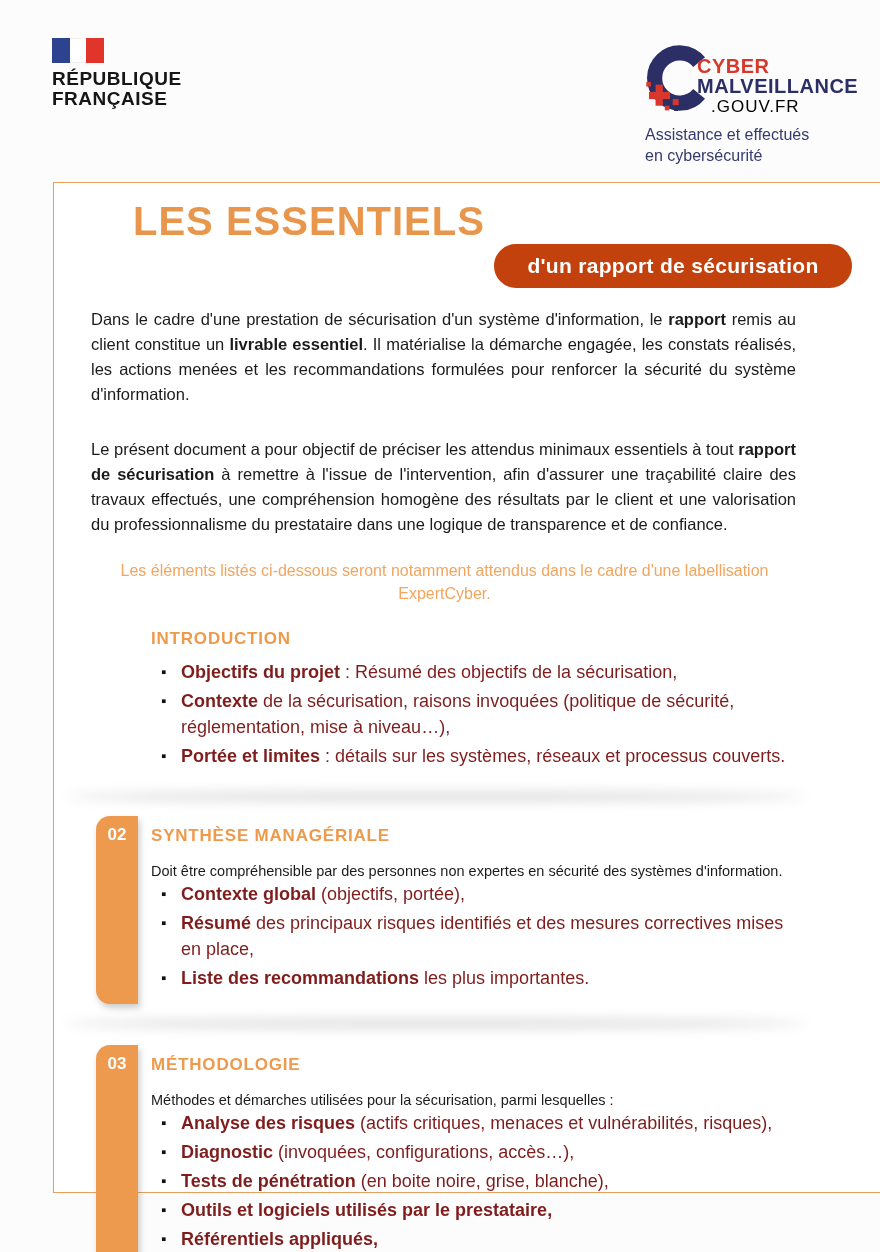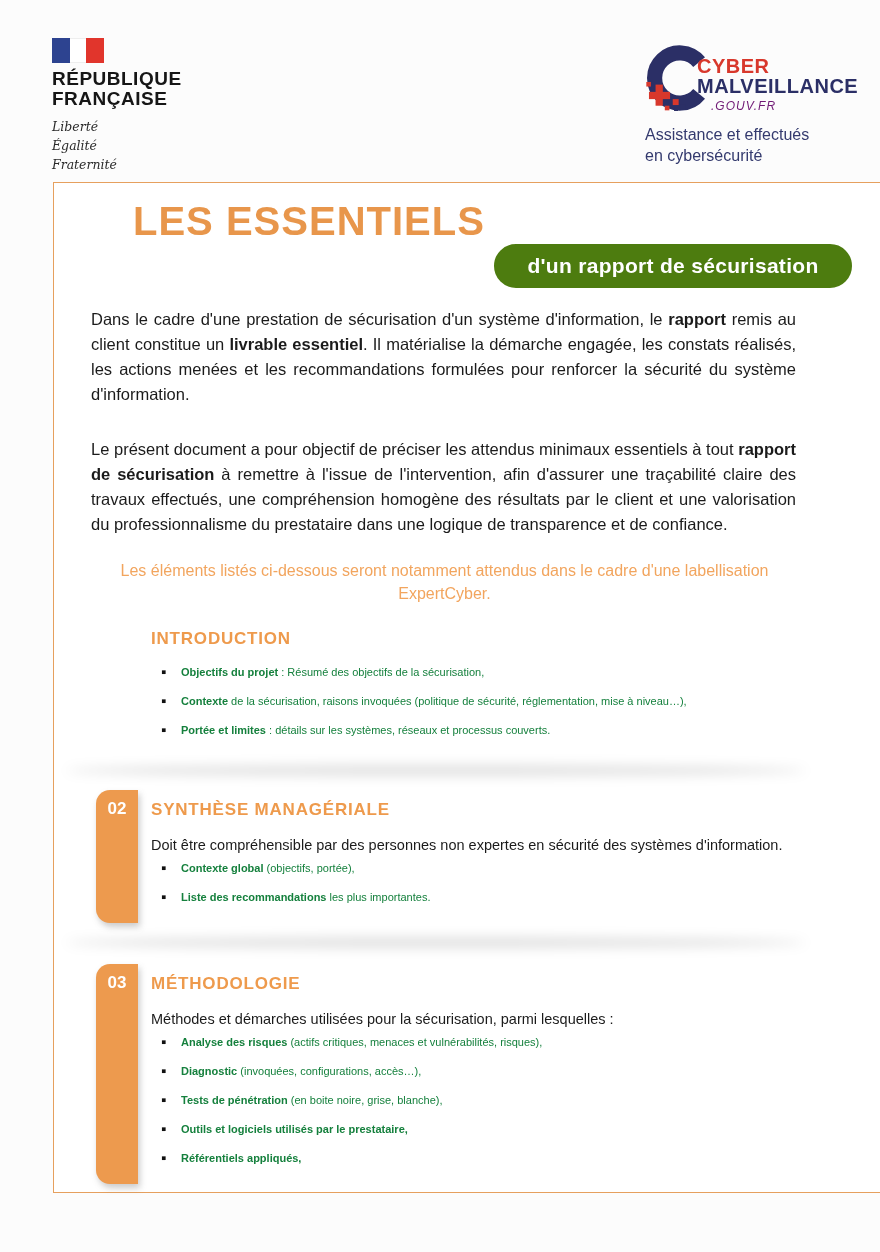--- a/index.html
+++ b/index.html
@@ -22,36 +22,36 @@
   .flag .r { width:18px; background:#e1352c; }
   .marianne-title { font-weight:bold; font-size:19px; line-height:20px; letter-spacing:0.5px; color:#161616; }
   .motto { margin-top:8px; font-family:"DejaVu Serif", serif; font-style:italic; font-size:12.5px; line-height:19px; color:#2a2a2a; }
 
   .cyberlogo { position:absolute; left:645px; top:42px; }
   .cyberlogo-row { display:flex; align-items:flex-start; }
   .c-mark { width:66px; height:72px; margin-right:-14px; }
   .cyber-text { padding-top:14px; }
   .cyber-l1 { color:#d8382c; font-weight:bold; font-size:20px; line-height:20px; letter-spacing:0.5px; }
   .cyber-l2 { color:#2b2f66; font-weight:bold; font-size:20px; line-height:21px; letter-spacing:0.5px; }
-  .cyber-l3 { color:#701a75; font-size:12px; line-height:19px; letter-spacing:1px; padding-left:14px;font-style:italic; }
+  .cyber-l3 { color:#000000; font-size:17px; line-height:19px; letter-spacing:1px; padding-left:14px; }
   .tagline { margin-top:8px; color:#343a6e; font-size:16px; line-height:21px; }
 
   
   .card {
     position:absolute; left:53px; top:182px; right:-3px; bottom:59px;
     background:#ffffff;
     border:1.5px solid #e6a05e;
     padding:16px 84px 0 37px;
   }
 
   .title-row { position:relative; height:96px; margin-left:42px; }
   .main-title { font-size:40px; font-weight:800; letter-spacing:1px; color:#e8964b; }
   .badge {
     position:absolute; left:358px; top:42px; width:364px; height:50px;
-    background:#4d7c0f; border-radius:27px; border:3px solid #ffffff;
+    background:#c2410c; border-radius:27px; border:3px solid #ffffff;
     display:flex; align-items:center; justify-content:center;
     color:#ffffff; font-weight:bold; font-size:21px; letter-spacing:0.3px;
   }
 
   .para { width:705px; font-size:16.5px; line-height:25px; text-align:justify; color:#1b1b1b; margin-top:12px; }
   .para + .para { margin-top:30px; }
   .para b { font-weight:bold; }
 
   .notice {
     margin:22px auto 0 auto; max-width:660px; width:660px;
@@ -64,22 +64,22 @@
     position:absolute; left:0; top:0; bottom:0; width:42px;
     background:#ed9a4e; border-radius:14px 0 0 14px;
     box-shadow:2px 4px 6px rgba(110,110,110,0.35);
     text-align:center;
   }
   .num-bar span { display:inline-block; margin-top:9px; color:#ffffff; font-weight:bold; font-size:17px; }
   .sec-heading { color:#ee9a4c; font-weight:bold; font-size:17px; letter-spacing:0.8px; margin-top:2px; }
   .sec-intro { font-size:14.5px; line-height:20px; color:#1b1b1b; margin-top:15px; width:660px; }
   .sec-list { list-style:none; }
   .sec-list li {
-    position:relative; padding-left:30px; font-size:11px; line-height:26px;
-    width:650px; margin-bottom:3px; color:#15803d;
+    position:relative; padding-left:30px; font-size:18px; line-height:26px;
+    width:650px; margin-bottom:3px; color:#7f1d1d;
   }
   .sec-list li::before { content:"▪"; position:absolute; left:10px; top:0; font-size:15px; color:#111; }
   .sec-list b { font-weight:bold; }
   .s1 .sec-list { margin-top:10px; }
 
   .shadow-div { height:11px; width:740px; margin:9px 0 12px -25px; background:rgba(0,0,0,0.12); border-radius:50%; filter:blur(6px); }
   .shadow-div.big { margin-top:14px; margin-bottom:16px; }
 </style>
 </head>
 <body>
@@ -87,25 +87,20 @@
 <div class="header">
 
   <div class="marianne">
     <div class="flag">
       <div class="b"></div>
       <div class="w"></div>
       <div class="r"></div>
     </div>
     <div class="marianne-title">RÉPUBLIQUE</div>
     <div class="marianne-title">FRANÇAISE</div>
-    <div class="motto">
-      <div>Liberté</div>
-      <div>Égalité</div>
-      <div>Fraternité</div>
-    </div>
   </div>
 
   <div class="cyberlogo">
     <div class="cyberlogo-row">
       <svg class="c-mark" viewBox="0 0 100 100" xmlns="http://www.w3.org/2000/svg">
         <path d="M 82 26 A 38 38 0 1 0 82 74" stroke="#2b2f66" stroke-width="23" fill="none"></path>
         <rect x="16" y="60" width="11" height="32" fill="#d8382c"></rect>
         <rect x="6" y="71" width="32" height="11" fill="#d8382c"></rect>
         <rect x="42" y="82" width="9" height="9" fill="#d8382c"></rect>
         <rect x="30" y="92" width="7" height="7" fill="#d8382c"></rect>
@@ -151,20 +146,21 @@
   <div class="shadow-div"></div>
 
   <div class="section">
     <div class="num-bar">
       <span>02</span>
     </div>
     <div class="sec-heading">SYNTHÈSE MANAGÉRIALE</div>
     <div class="sec-intro">Doit être compréhensible par des personnes non expertes en sécurité des systèmes d'information.</div>
     <ul class="sec-list">
       <li><b>Contexte global</b><span> (objectifs, portée),</span></li>
+      <li><b>Résumé</b><span> des principaux risques identifiés et des mesures correctives mises en place,</span></li>
       <li><b>Liste des recommandations</b><span> les plus importantes.</span></li>
     </ul>
   </div>
 
   <div class="shadow-div big"></div>
 
   <div class="section">
     <div class="num-bar">
       <span>03</span>
     </div>

